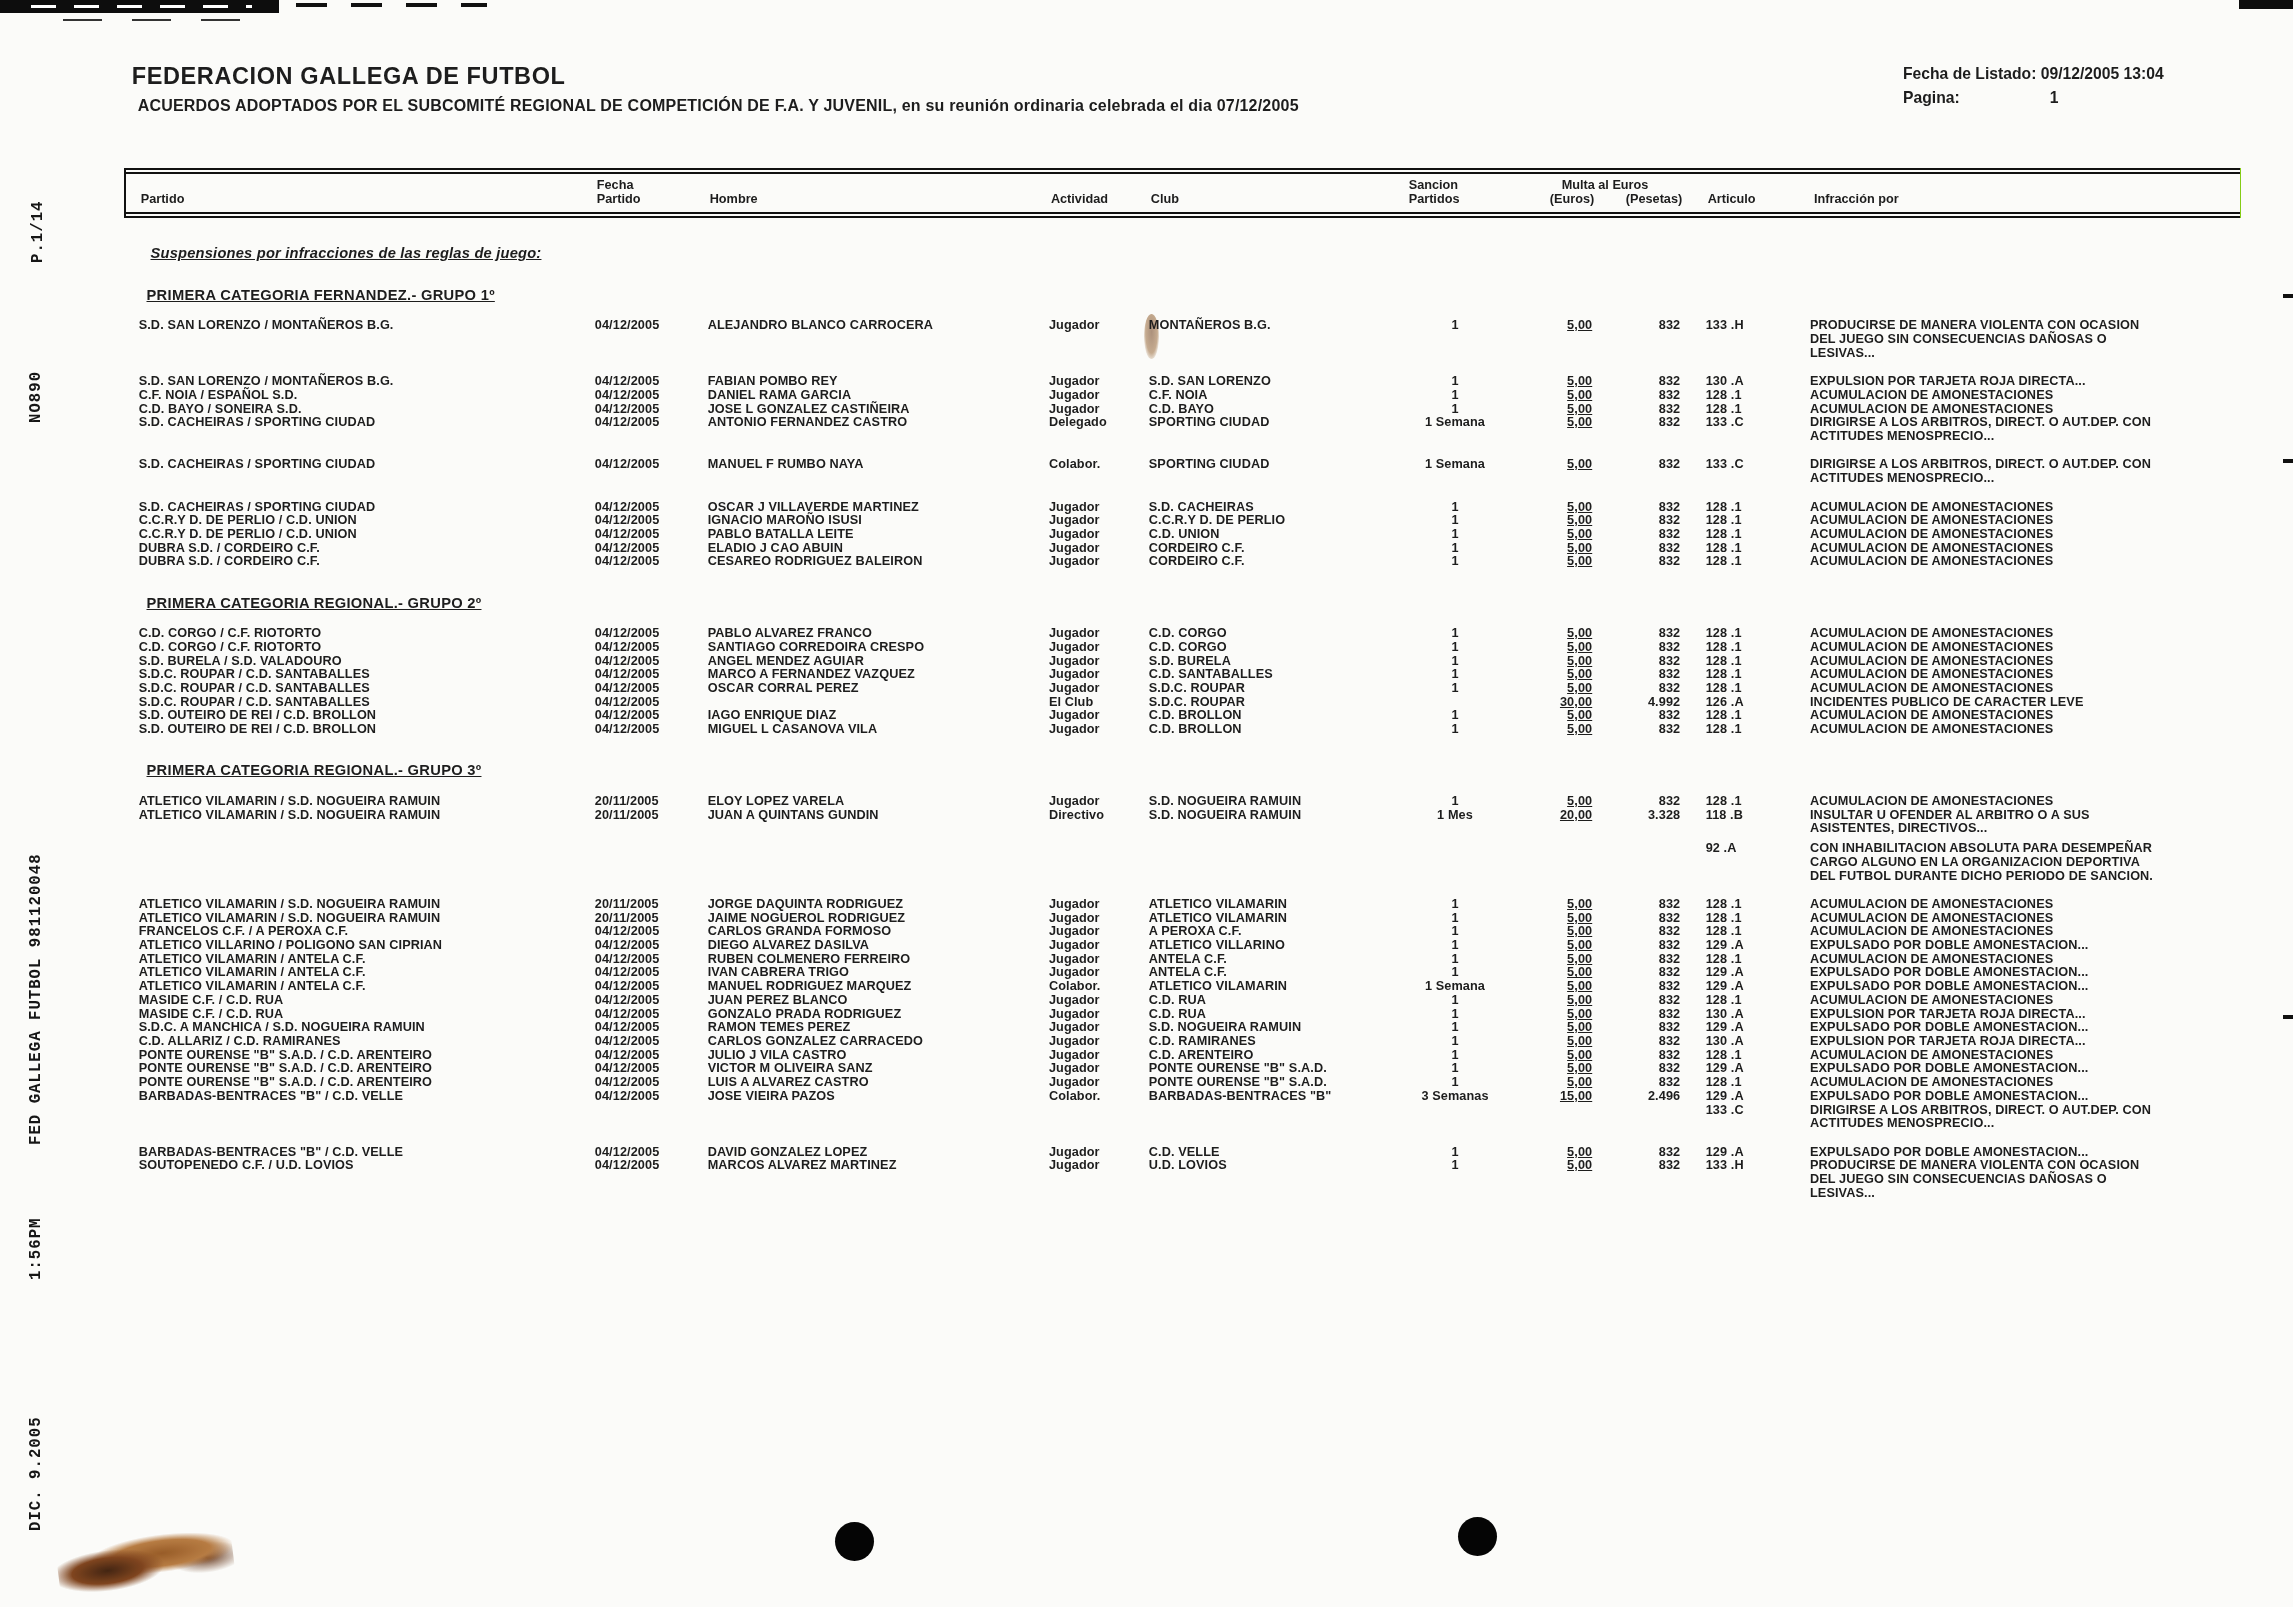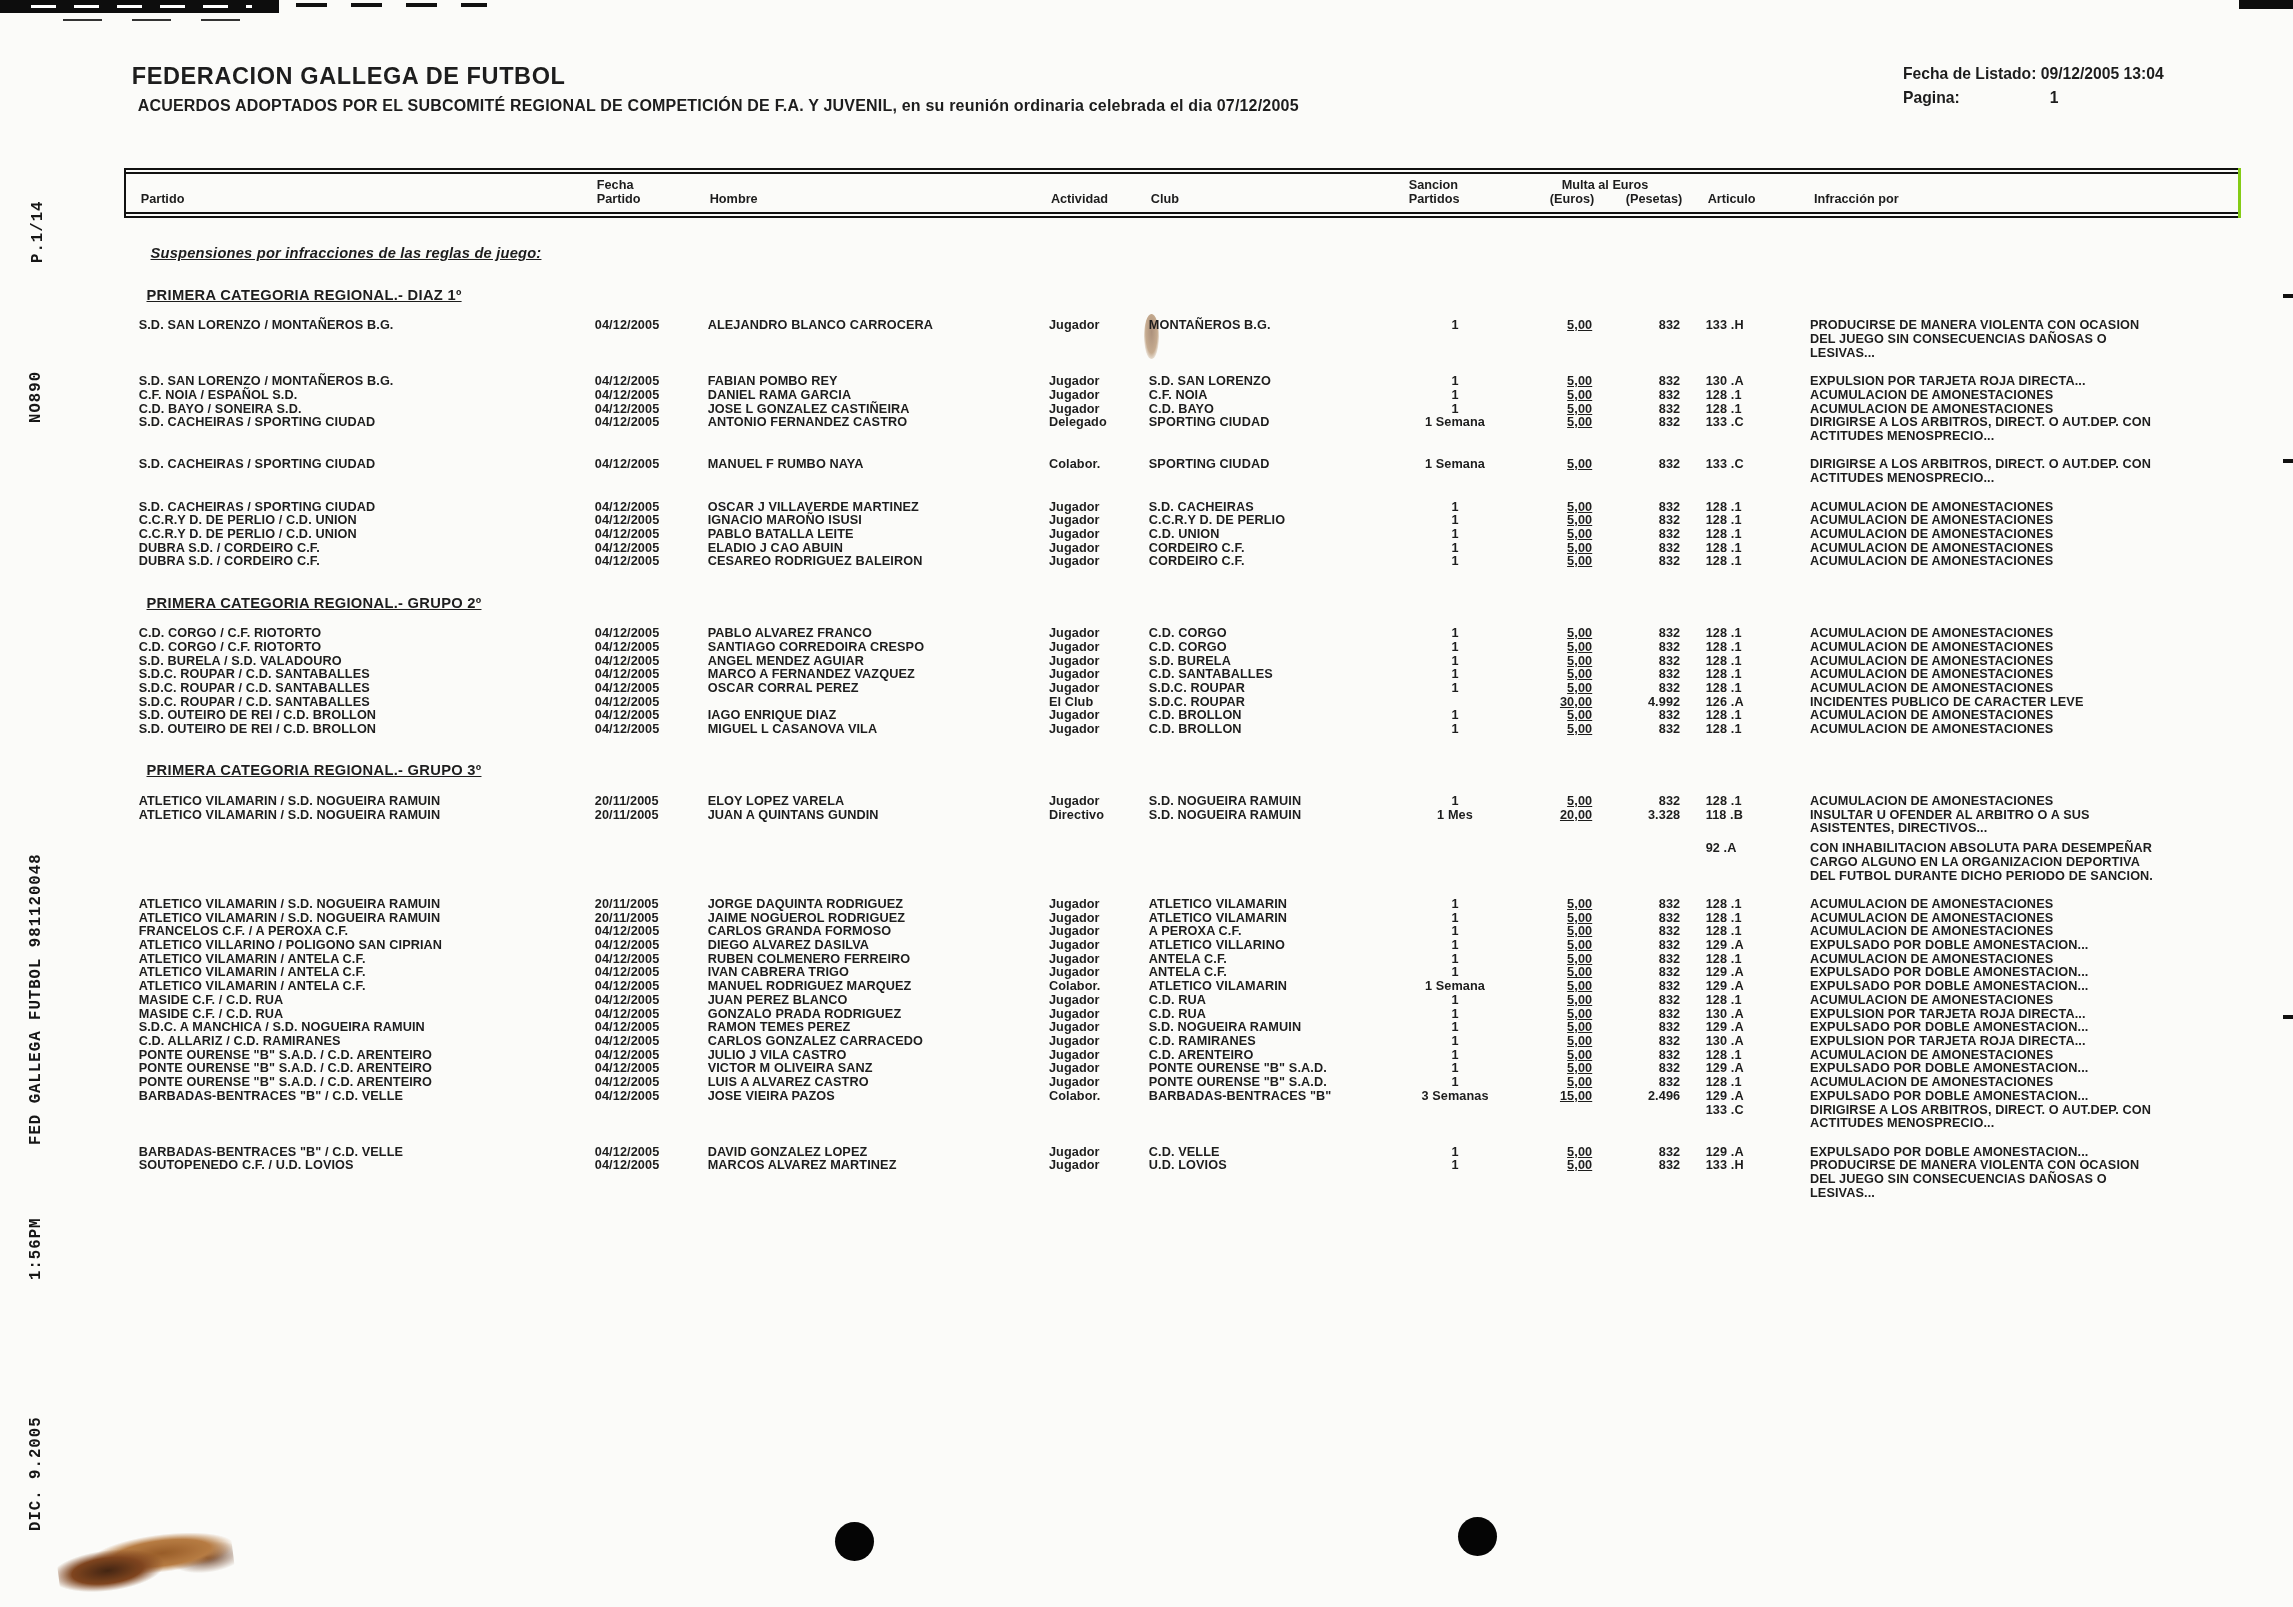--- a/index.html
+++ b/index.html
@@ -42,21 +42,21 @@
   
   .doc { position:absolute; left:124px; top:63px; width:2117px; }
   .doc-header { display:flex; justify-content:space-between; align-items:flex-start; }
   .title { font-size:23.5px; letter-spacing:0.6px; padding-left:7.8px; }
   .subtitle { font-size:16px; letter-spacing:0.2px; padding-left:13.7px; margin-top:6.9px; }
   .dh-right { width:338px; flex:0 0 338px; font-size:15.7px; padding-top:2px; }
   .dh-line { margin-bottom:5.9px; }
   .pg { margin-left:90px; }
 
   
-  .thead { margin-top:53px; border-left:2px solid #111; border-right:3px solid #84cc16; }
+  .thead { margin-top:53px; border-left:2px solid #111; border-right:1px solid #84cc16; }
   .rule-dbl { height:5.9px; border-top:2px solid #111; border-bottom:2px solid #111; }
   .thead-row { display:grid; grid-template-columns:461px 110px 348px 94px 257px 122px 84px 90px 120px 432px;
     font-size:12.7px; line-height:14.7px; }
   .thead-row.r1 { padding-top:3.9px; }
   .thead-row.r2 { padding-bottom:4.9px; }
   .h-partido { padding-left:14.7px; }
   .h-fecha { padding-left:9.8px; }
   .h-nombre { padding-left:12.7px; }
   .h-actividad { padding-left:5.9px; }
   .h-club { padding-left:11.8px; }
@@ -150,21 +150,21 @@
       <div class="h-pesetas">(Pesetas)</div>
       <div class="h-articulo">Articulo</div>
       <div class="h-infraccion">Infracción por</div>
     </div>
     <div class="rule-dbl"></div>
   </div>
 
   <div class="intro">Suspensiones por infracciones de las reglas de juego:</div>
 
   <div>
-      <div class="section-title">PRIMERA CATEGORIA REGIONAL.- DIAZ 1º</div>
+      <div class="section-title">PRIMERA CATEGORIA FERNANDEZ.- GRUPO 1º</div>
       <div class="row-group">
         <div class="row">
           <div class="c-partido">S.D. SAN LORENZO / MONTAÑEROS B.G.</div>
           <div class="c-fecha">04/12/2005</div>
           <div class="c-nombre">ALEJANDRO BLANCO CARROCERA</div>
           <div class="c-actividad">Jugador</div>
           <div class="c-club">MONTAÑEROS B.G.</div>
           <div class="c-sancion">1</div>
           <div class="c-euros">5,00</div>
           <div class="c-pesetas">832</div>

